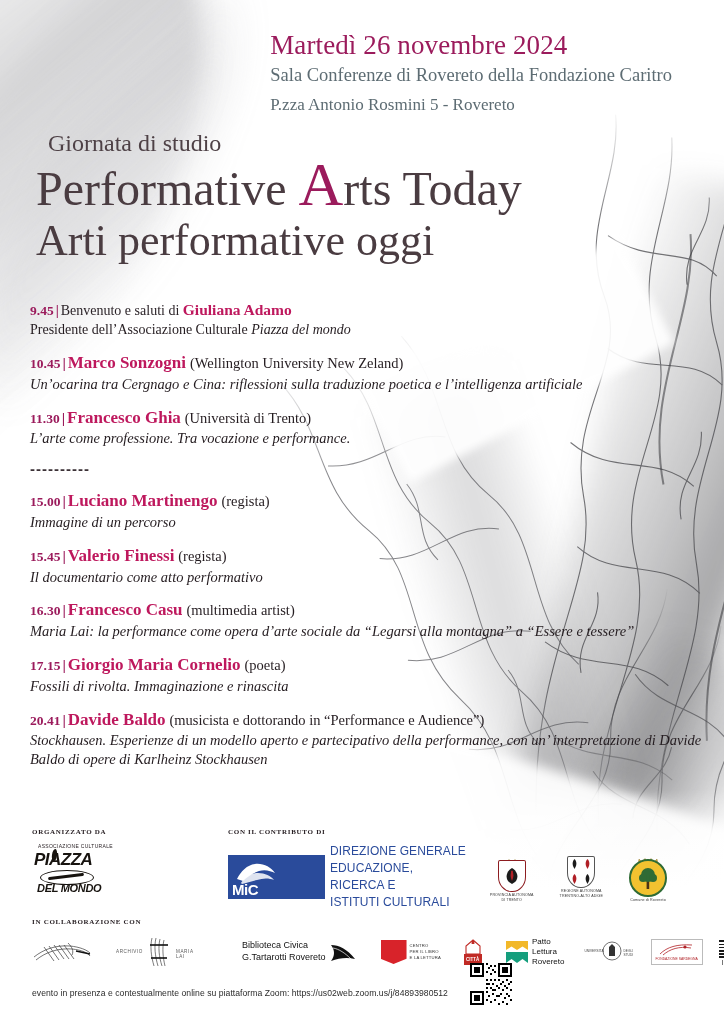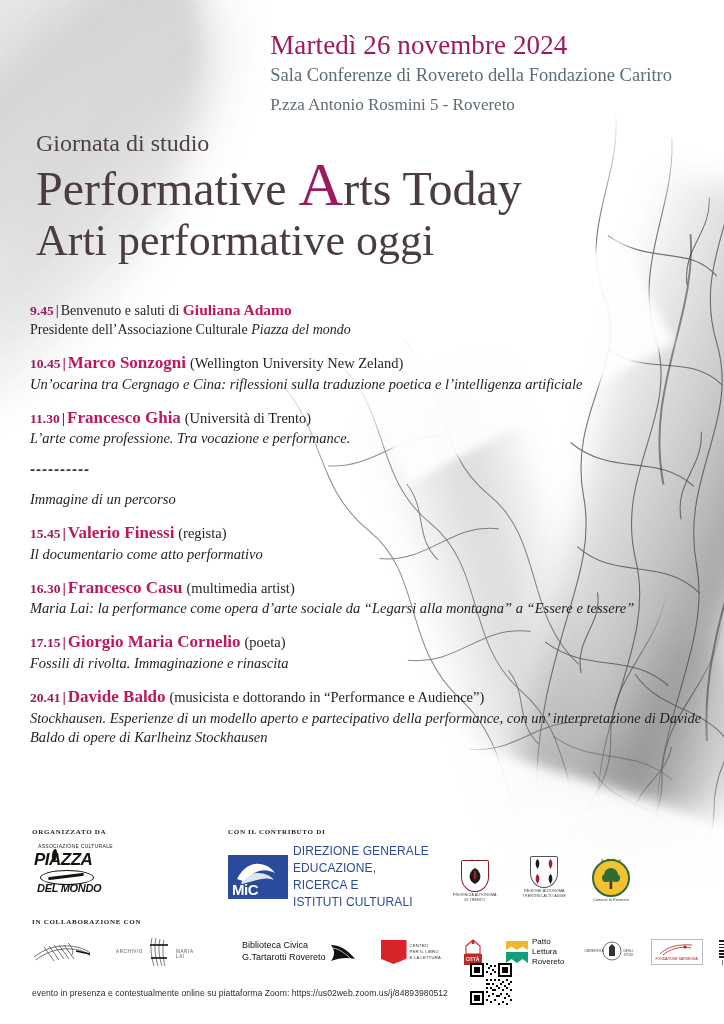--- a/index.html
+++ b/index.html
@@ -171,20 +171,21 @@
   
   .title-block {
     position: absolute;
     left: 36px;
     top: 130px;
   }
   .kicker {
     font-size: 24px;
     color: #4e4146;
     line-height: 1.1;
+    margin-left: 12px;
   }
   .title-main {
     font-size: 48px;
     color: #4a3c41;
     line-height: 1.12;
     margin-top: 6px;
     white-space: nowrap;
   }
   .title-main .cap-a {
     color: #9b1b5c;
@@ -313,23 +314,24 @@
   .pz-drop {
     position: absolute; left: 20px; top: 7px;
     width: 5px; height: 12px;
     background: #17130f;
     border-radius: 50% 50% 45% 45%;
     transform: rotate(8deg);
   }
 
   
   .mic {
-    width: 60px; height: 44px;
+    width: 68px; height: 44px;
     background: #2a4b9b;
     position: relative;
+    padding-left: 29px;
   }
   .mic-txt {
     position: absolute; left: 4px; bottom: 1px;
     color: #fff; font-family: "Liberation Sans", sans-serif;
     font-size: 15px; font-weight: bold; letter-spacing: -.5px;
   }
   .mic-fig {
     position: absolute; left: 7px; top: 4px;
     width: 42px; height: 26px;
   }
@@ -593,20 +595,21 @@
       </div>
 
       <div class="entry">
         <div class="line1"><span class="time">11.30</span><span class="sep">|</span><span class="speaker">Francesco Ghia</span> <span class="affil">(Università di Trento)</span></div>
         <div class="line2">L’arte come professione. Tra vocazione e performance.</div>
       </div>
 
       <div class="divider">----------</div>
 
       <div class="entry">
+        <div class="line1"><span class="time">15.00</span><span class="sep">|</span><span class="speaker">Luciano Martinengo</span> <span class="affil">(regista)</span></div>
         <div class="line2">Immagine di un percorso</div>
       </div>
 
       <div class="entry">
         <div class="line1"><span class="time">15.45</span><span class="sep">|</span><span class="speaker">Valerio Finessi</span> <span class="affil">(regista)</span></div>
         <div class="line2">Il documentario come atto performativo</div>
       </div>
 
       <div class="entry">
         <div class="line1"><span class="time">16.30</span><span class="sep">|</span><span class="speaker">Francesco Casu</span> <span class="affil">(multimedia artist)</span></div>

